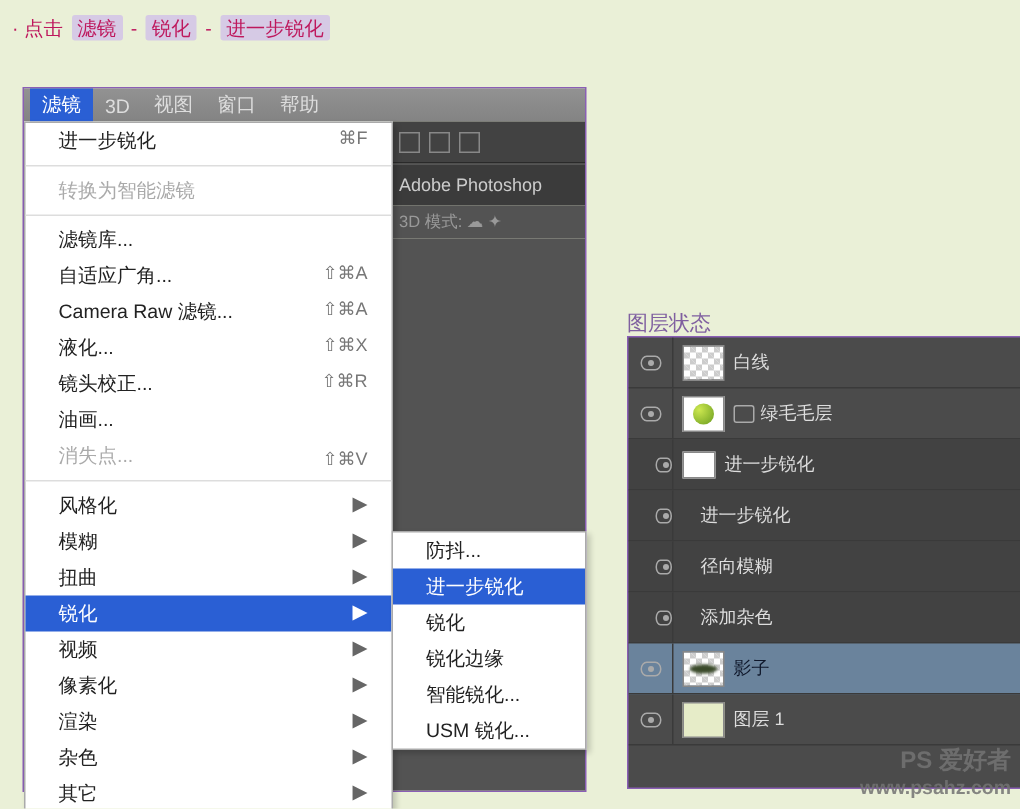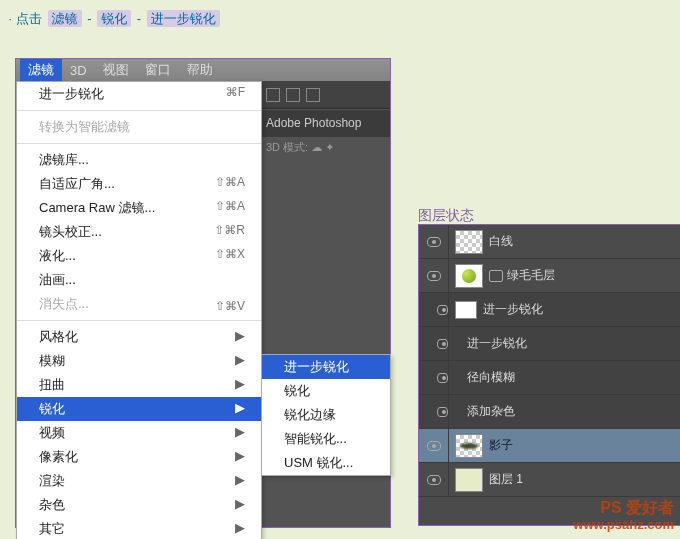--- a/index.html
+++ b/index.html
@@ -1,18 +1,18 @@
 <!DOCTYPE html>
 <html><head>
 <meta charset="utf-8">
 <style>
 * { margin: 0; padding: 0; box-sizing: border-box; font-family: "Microsoft YaHei", Arial, sans-serif; }
 body { background: #eaf0d7; width: 680px; height: 539px; position: relative; overflow: hidden; }
 
-.instruction { position: absolute; top: 10px; left: 8px; font-size: 13px; color: #0369a1; }
+.instruction { position: absolute; top: 10px; left: 8px; font-size: 13px; color: #be185d; }
 .instruction .tag { background: #d6cae5; padding: 1px 4px; border-radius: 2px; margin: 0 2px; }
 
 .main-window { position: absolute; top: 58px; left: 15px; width: 376px; height: 470px; border: 1px solid #8a5fb5; }
 
 .menu-bar { background: linear-gradient(#929292, #838383); height: 22px; display: flex; align-items: center; padding: 0 4px; font-size: 13px; color: #ddd; }
 .menu-bar-item { padding: 2px 8px; }
 .menu-bar-item.active { background: #2a5fd4; color: #fff; }
 
 .toolbar-strip { background: #424242; height: 28px; border-bottom: 1px solid #2a2a2a; position: absolute; right: 0; top: 22px; width: 130px; padding: 4px 6px; color: #eee; font-size: 12px; display:flex; align-items:center; gap:6px;}
 .toolbar-strip .ti-icon{ width:14px;height:14px;border:1px solid #888;display:inline-block;}
@@ -40,21 +40,21 @@
 .vis-col { width: 30px; display:flex; justify-content:center; border-right:1px solid #3a3a3a; height:100%; align-items:center;}
 .eye { width: 14px; height: 10px; border: 1px solid #aaa; border-radius: 60% / 100%; position: relative; }
 .eye::after { content:''; width:4px; height:4px; background:#aaa; border-radius:50%; position:absolute; top:2px; left:4px;}
 .thumb { width: 28px; height: 24px; background: #fff; border: 1px solid #888; margin: 0 6px; display:flex; align-items:center; justify-content:center; flex-shrink:0;}
 .thumb-small { width:22px; height:18px;}
 .link-icon { width:14px; height:12px; border:1px solid #aaa; margin-right:4px; border-radius:2px; flex-shrink:0;}
 .layer-label { flex: 1; white-space:nowrap; overflow:hidden;}
 .fx-opt { color:#aaa; font-size:10px; margin-right:4px; letter-spacing:-1px;}
 .indent1 { padding-left: 18px; }
 
-.watermark { position:absolute; right:6px; bottom:6px; color:#c2410c; font-size:13px; font-weight:bold; opacity:0.85; text-align:right; line-height:1.2;}
+.watermark { position:absolute; right:6px; bottom:6px; color:#737373; font-size:13px; font-weight:bold; opacity:0.85; text-align:right; line-height:1.2;}
 .watermark .hz{ font-size:16px;}
 </style>
 </head>
 <body>
 
 <div class="instruction">
   <span>· 点击</span>
   <span class="tag">滤镜</span>
   <span>-</span>
   <span class="tag">锐化</span>
@@ -95,26 +95,26 @@
       </div>
     <div class="dd-item">
         <span>自适应广角...</span>
         <span class="shortcut">⇧⌘A</span>
       </div>
     <div class="dd-item">
         <span>Camera Raw 滤镜...</span>
         <span class="shortcut">⇧⌘A</span>
       </div>
     <div class="dd-item">
+        <span>液化...</span>
+        <span class="shortcut">⇧⌘X</span>
+      </div>
+    <div class="dd-item">
         <span>镜头校正...</span>
         <span class="shortcut">⇧⌘R</span>
-      </div>
-    <div class="dd-item">
-        <span>液化...</span>
-        <span class="shortcut">⇧⌘X</span>
       </div>
     <div class="dd-item">
         <span>油画...</span>
       </div>
     <div class="dd-item disabled">
         <span>消失点...</span>
         <span class="shortcut">⇧⌘V</span>
       </div>
     <div class="dd-sep"></div>
     <div class="dd-item">
@@ -150,20 +150,23 @@
         <span class="arrow">▶</span>
       </div>
     <div class="dd-item">
         <span>其它</span>
         <span class="arrow">▶</span>
       </div>
   </div>
 </div>
 
 <div class="dropdown2">
+  <div class="dd-item">
+      <span>防抖...</span>
+    </div>
   <div class="dd-item highlight">
       <span>进一步锐化</span>
     </div>
   <div class="dd-item">
       <span>锐化</span>
     </div>
   <div class="dd-item">
       <span>锐化边缘</span>
     </div>
   <div class="dd-item">

